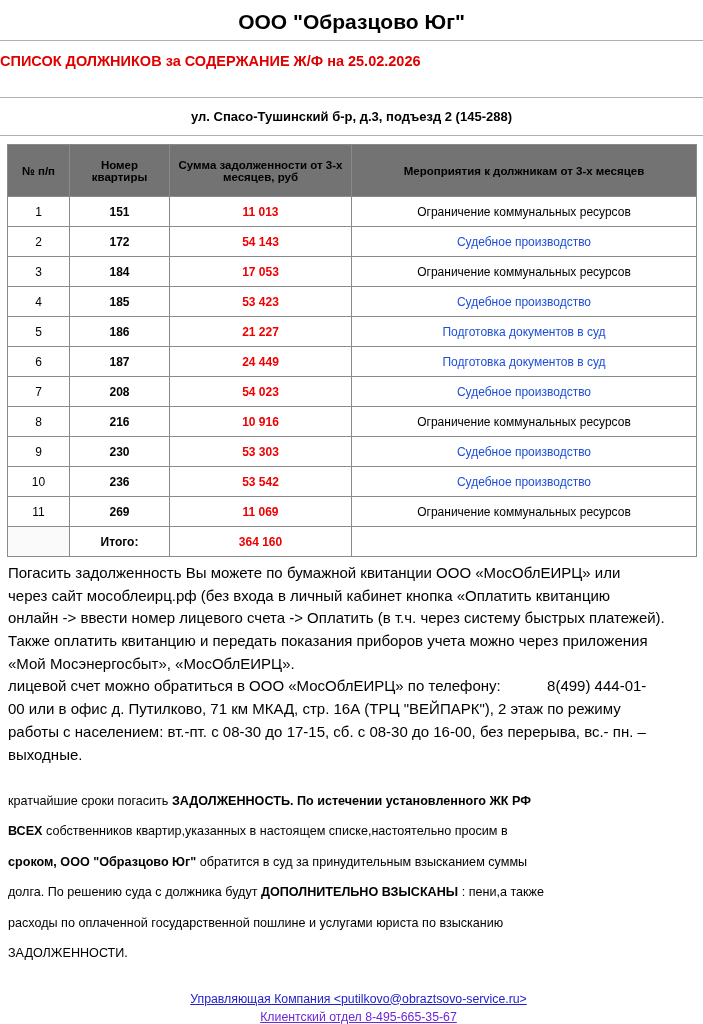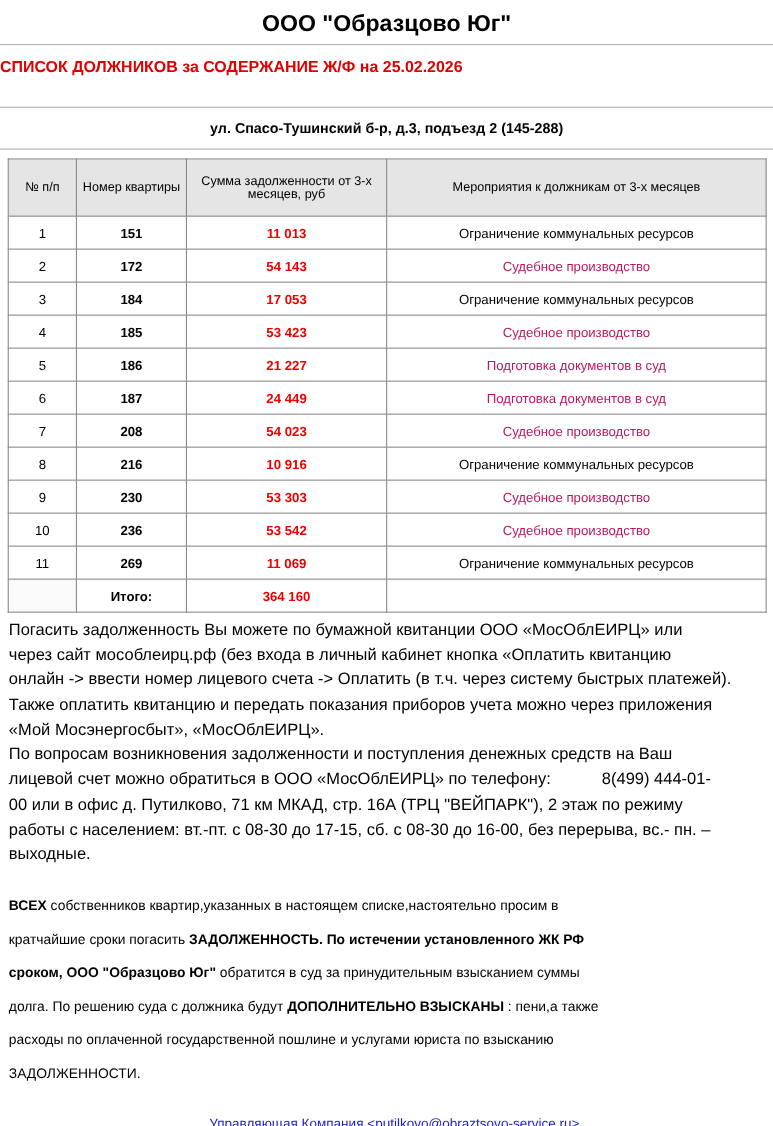--- a/index.html
+++ b/index.html
@@ -44,39 +44,39 @@
     margin: 8px 7px 0 7px;
     table-layout: fixed;
   }
   table.debtors th, table.debtors td {
     border: 1px solid #8a8a8a;
     text-align: center;
     vertical-align: middle;
   }
   table.debtors thead th {
     font-size: 11.5px;
-    font-weight: normal;
+    font-weight: bold;
     height: 52px;
     padding: 2px 4px;
-    background: #e5e5e5;
+    background: #737373;
   }
   col.c1 { width: 62px; }
   col.c2 { width: 100px; }
   col.c3 { width: 182px; }
   col.c4 { width: 345px; }
   table.debtors tbody td {
     height: 30px;
     font-size: 12px;
   }
   td.num { font-size: 11.5px; }
   td.apt { font-weight: bold; font-size: 15px; }
   td.sum { font-weight: bold; font-size: 15px; color: #ee0000; }
   td.measure { font-size: 11.5px; }
   td.measure.black { color: #000000; }
-  td.measure.red { color: #be185d; }
+  td.measure.red { color: #1d4ed8; }
   tr.total td { height: 32px; }
   td.total-label {
     font-weight: bold;
     font-size: 14.5px;
     margin-top: 32px;
   }
   td.total-sum {
     font-weight: bold;
     font-size: 17px;
     color: #ee0000;
@@ -211,39 +211,38 @@
       </tr>
     </tbody>
   </table>
 
   <div class="body-text">
     <p> Погасить задолженность Вы можете по бумажной квитанции ООО «МосОблЕИРЦ» или</p>
     <p>через сайт мособлеирц.рф (без входа в личный кабинет кнопка «Оплатить квитанцию</p>
     <p>онлайн -&gt; ввести номер лицевого счета -&gt; Оплатить (в т.ч. через систему быстрых платежей).</p>
     <p>Также оплатить квитанцию и передать показания приборов учета можно через приложения</p>
     <p>«Мой Мосэнергосбыт», «МосОблЕИРЦ».</p>
-    <p>По вопросам  возникновения задолженности и поступления денежных средств на Ваш</p>
     <p>
       <span>лицевой счет можно обратиться в  ООО «МосОблЕИРЦ» по телефону:</span>
       <span class="indent"></span>
       <span>8(499) 444-01-</span>
     </p>
     <p>00 или в офис д. Путилково, 71 км МКАД,  стр. 16А (ТРЦ "ВЕЙПАРК"), 2 этаж по режиму</p>
     <p>работы с населением: вт.-пт. с 08-30 до 17-15, сб. с 08-30 до 16-00, без перерыва, вс.- пн. –</p>
     <p>выходные.</p>
   </div>
 
   <div class="para-gap"></div>
 
   <div class="notice">
     <p>
+      <span>кратчайшие сроки погасить </span><b>ЗАДОЛЖЕННОСТЬ.  По истечении установленного ЖК РФ</b>
+    </p>
+    <p>
       <b>ВСЕХ</b><span> собственников квартир,указанных в настоящем списке,настоятельно просим в</span>
-    </p>
-    <p>
-      <span>кратчайшие сроки погасить </span><b>ЗАДОЛЖЕННОСТЬ.  По истечении установленного ЖК РФ</b>
     </p>
     <p>
       <b>сроком, ООО "Образцово Юг"</b><span> обратится в суд за принудительным взысканием суммы</span>
     </p>
     <p>
       <span>долга. По решению суда с должника будут </span><b>ДОПОЛНИТЕЛЬНО ВЗЫСКАНЫ</b><span> : пени,а также</span>
     </p>
     <p>расходы по оплаченной государственной пошлине и услугами юриста по взысканию</p>
     <p>ЗАДОЛЖЕННОСТИ.</p>
   </div>

